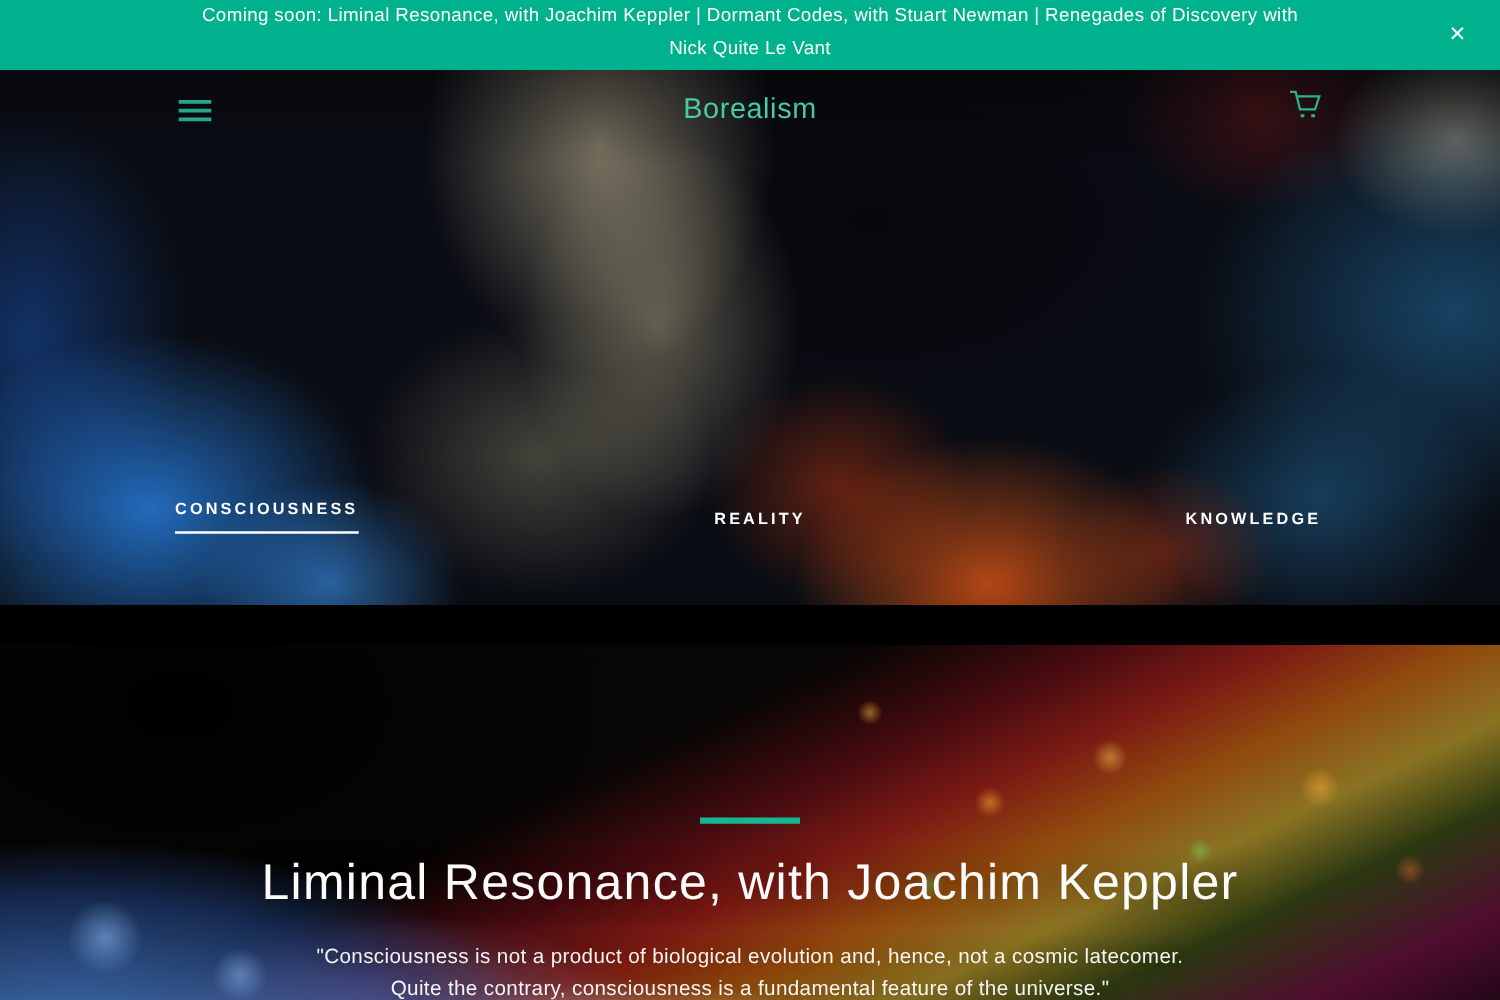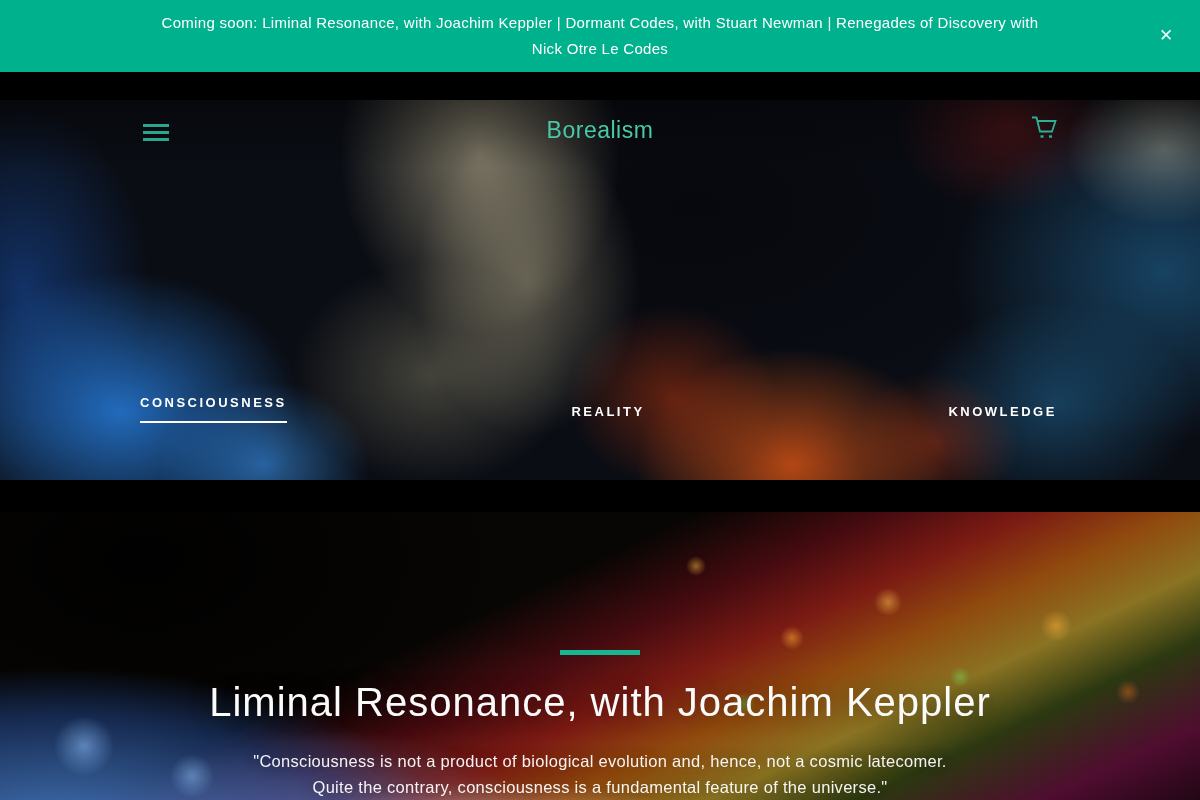--- a/index.html
+++ b/index.html
@@ -2,26 +2,25 @@
 <html><head>
 <meta charset="utf-8">
 <style>
   * { margin: 0; padding: 0; box-sizing: border-box; }
   html, body { width: 1200px; height: 800px; overflow: hidden; background: #000; }
   body { font-family: "Liberation Sans", "DejaVu Sans", sans-serif; }
 
   
   .announcement {
     position: relative;
-    height: 72px;
+    height: 56px;
     background: #00b18e;
     display: flex;
     flex-direction: column;
     align-items: center;
-    justify-content: center;
     color: #fff;
   }
   .announcement-line {
     font-size: 15px;
     line-height: 26px;
     letter-spacing: 0.3px;
     font-weight: 400;
     text-align: center;
   }
   .announcement-close {
@@ -36,39 +35,38 @@
     font-size: 17px;
     font-weight: 300;
     cursor: pointer;
     line-height: 40px;
     text-align: center;
   }
 
   
   .hero {
     position: relative;
-    height: 380px;
+    height: 428px;
     background:
       linear-gradient(180deg, rgba(0,0,0,0.35), transparent 18%),
       radial-gradient(ellipse 200px 260px at 40% 14%, rgba(210,198,160,0.55), transparent 70%),
       radial-gradient(ellipse 160px 220px at 44% 48%, rgba(200,188,150,0.42), transparent 70%),
       radial-gradient(ellipse 200px 160px at 36% 72%, rgba(190,180,140,0.32), transparent 70%),
       radial-gradient(ellipse 260px 200px at 10% 82%, rgba(40,130,230,0.8), transparent 70%),
       radial-gradient(ellipse 180px 260px at 2% 50%, rgba(25,80,170,0.55), transparent 70%),
       radial-gradient(ellipse 150px 120px at 22% 96%, rgba(60,150,240,0.6), transparent 70%),
       radial-gradient(ellipse 240px 180px at 66% 96%, rgba(235,90,20,0.75), transparent 65%),
       radial-gradient(ellipse 150px 130px at 56% 78%, rgba(170,50,15,0.55), transparent 70%),
       radial-gradient(ellipse 120px 100px at 78% 90%, rgba(200,60,20,0.4), transparent 70%),
       radial-gradient(ellipse 300px 240px at 97% 45%, rgba(30,95,140,0.65), transparent 70%),
       radial-gradient(ellipse 140px 110px at 97% 13%, rgba(215,205,175,0.5), transparent 70%),
       radial-gradient(ellipse 200px 150px at 88% 80%, rgba(35,110,160,0.5), transparent 70%),
       radial-gradient(ellipse 160px 120px at 84% 7%, rgba(130,25,25,0.45), transparent 70%),
       radial-gradient(ellipse 500px 300px at 58% 28%, rgba(5,5,10,0.6), transparent 72%),
       #0a0d14;
-    margin-top: 28px;
   }
 
   .site-header {
     position: absolute;
     top: 0; left: 0; right: 0;
     height: 64px;
   }
   .menu-toggle {
     position: absolute;
     left: 138px; top: 14px;
@@ -194,21 +192,21 @@
     font-weight: 400;
     letter-spacing: 0.3px;
     text-shadow: 0 0 14px rgba(0,0,0,0.4);
   }
 </style>
 </head>
 <body>
 
 <div class="announcement">
   <div class="announcement-line">Coming soon: Liminal Resonance, with Joachim Keppler | Dormant Codes, with Stuart Newman | Renegades of Discovery with</div>
-  <div class="announcement-line">Nick Otre Le Codes</div>
+  <div class="announcement-line">Nick Quite Le Vant</div>
   <button class="announcement-close">✕</button>
 </div>
 
 <div class="hero">
 
   <div class="site-header">
     <button class="menu-toggle" aria-label="Menu">
       <span class="bar"></span>
       <span class="bar"></span>
       <span class="bar"></span>

